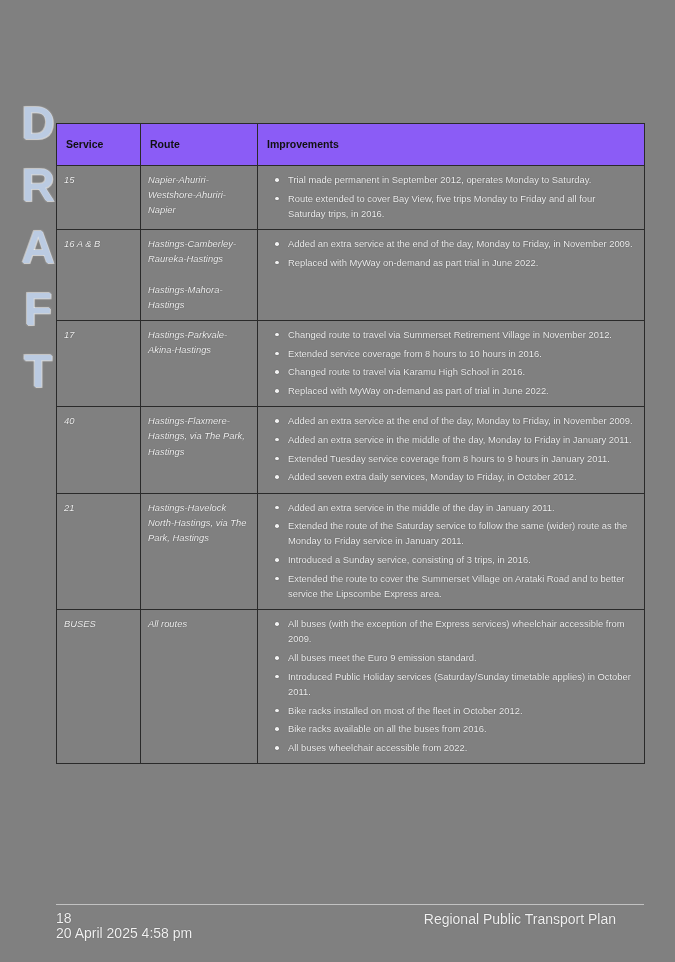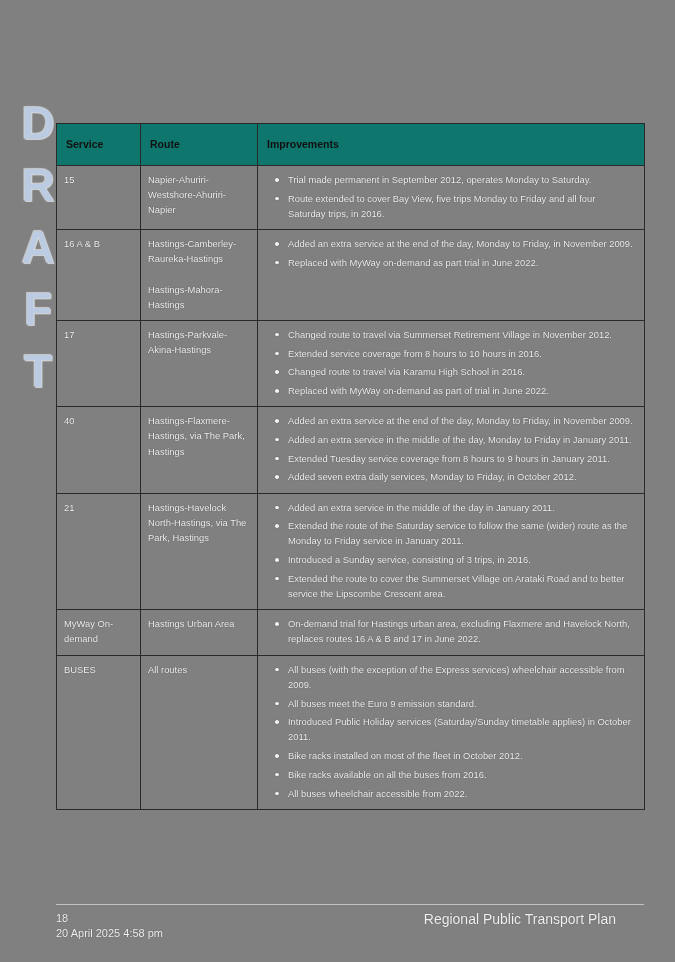--- a/index.html
+++ b/index.html
@@ -71,34 +71,35 @@
   table.doc-table td {
     border: 1px solid #2a2a2a;
     vertical-align: top;
     padding: 6px 7px 8px 7px;
     font-size: 9.4px;
     line-height: 15.2px;
     color: #f2f2f2;
     text-shadow: 0 0 1px rgba(0,0,0,0.55);
   }
   table.doc-table thead th {
-    background: #0f766e;
+    background: #8b5cf6;
     color: #111111;
     font-weight: 700;
     font-size: 10.5px;
     line-height: 14px;
     padding: 8px 9px 9px 9px;
     text-shadow: none;
     vertical-align: middle;
     text-align: left;
     height: 24px;
   }
   td.cell-service, td.cell-route {
     font-size: 9.4px;
     line-height: 15.4px;
+    font-style: italic;
   }
   td.cell-impr { padding-top: 7px; }
 
   ul.impr-list {
     margin: 0;
     padding: 0 0 0 23px;
     list-style: none;
   }
   ul.impr-list li {
     position: relative;
@@ -135,21 +136,21 @@
     border-top: 1px solid #d8d8d8;
     opacity: 0.75;
     margin-bottom: 6px;
   }
   #footer .foot-row {
     display: flex;
     justify-content: space-between;
     align-items: flex-start;
   }
   #footer .foot-left {
-    font-size: 11px;
+    font-size: 14px;
     line-height: 15px;
     color: #f2f2f2;
     text-shadow: 0 0 1px rgba(0,0,0,0.5);
   }
   #footer .foot-right {
     font-size: 14px;
     line-height: 15px;
     color: #f2f2f2;
     text-shadow: 0 0 1px rgba(0,0,0,0.5);
     padding-top: 1px;
@@ -243,32 +244,21 @@
           <tr>
             <td class="cell-service">21</td>
             <td class="cell-route">
               <div>Hastings-Havelock North-Hastings, via The Park, Hastings</div>
             </td>
             <td class="cell-impr">
               <ul class="impr-list">
                 <li>Added an extra service in the middle of the day in January 2011.</li>
                 <li>Extended the route of the Saturday service to follow the same (wider) route as the Monday to Friday service in January 2011.</li>
                 <li>Introduced a Sunday service, consisting of 3 trips, in 2016.</li>
-                <li>Extended the route to cover the Summerset Village on Arataki Road and to better service the Lipscombe Crescent area.</li>
-              </ul>
-            </td>
-          </tr>
-          <tr>
-            <td class="cell-service">MyWay On-demand</td>
-            <td class="cell-route">
-              <div>Hastings Urban Area</div>
-            </td>
-            <td class="cell-impr">
-              <ul class="impr-list">
-                <li>On-demand trial for Hastings urban area, excluding Flaxmere and Havelock North, replaces routes 16 A &amp; B and 17 in June 2022.</li>
+                <li>Extended the route to cover the Summerset Village on Arataki Road and to better service the Lipscombe Express area.</li>
               </ul>
             </td>
           </tr>
           <tr>
             <td class="cell-service">BUSES</td>
             <td class="cell-route">
               <div>All routes</div>
             </td>
             <td class="cell-impr">
               <ul class="impr-list">

